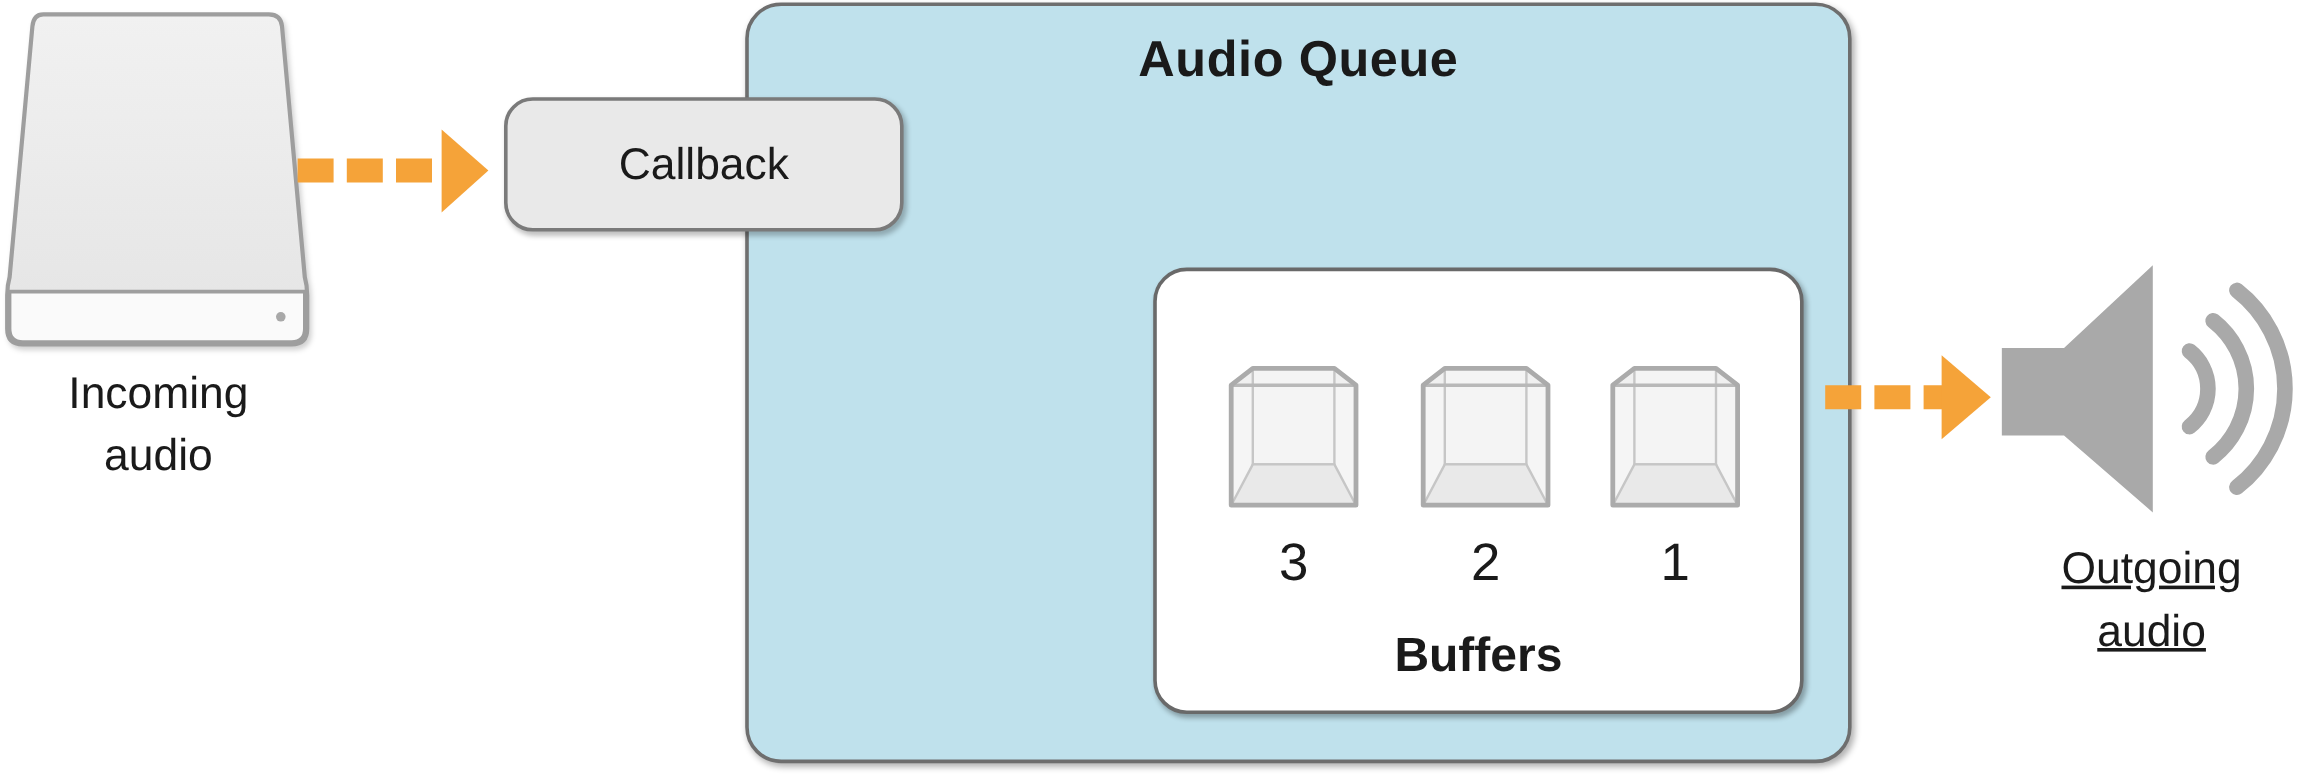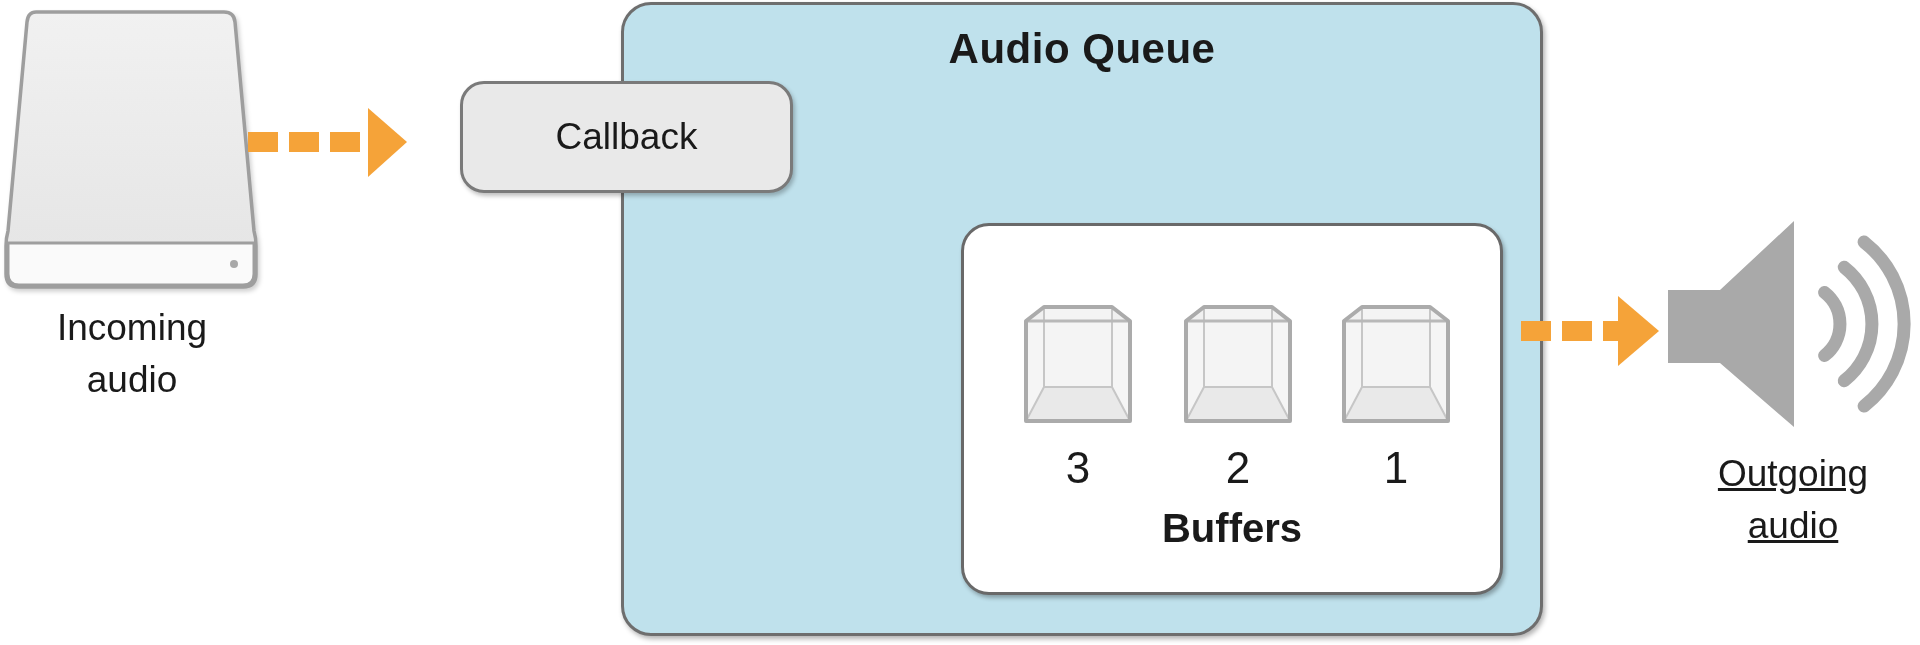--- a/index.html
+++ b/index.html
@@ -29,31 +29,30 @@
   }
   .buffers-box{
     position:absolute;left:337px;top:218px;width:542px;height:372px;box-sizing:border-box;
     background:#ffffff;border:3px solid #696969;border-radius:28px;
     box-shadow:2px 3px 4px rgba(0,0,0,.30);
   }
   .cube{position:absolute;top:78px;width:110px;text-align:center;}
   .cube-1{left:59px;} .cube-2{left:219px;} .cube-3{left:377px;}
   .cube-number{margin-top:18px;font-size:44px;line-height:44px;}
   .buffers-title{
-    position:absolute;left:0;top:280px;width:100%;text-align:center;
+    position:absolute;left:0;top:298px;width:100%;text-align:center;
     font-size:40px;font-weight:bold;
   }
   .callback-box{
     left:420px;top:81px;width:333px;height:112px;box-sizing:border-box;
     background:var(--box-gray-fill,#e9e9e9);
     border:3px solid #7a7a7a;border-radius:24px;
     box-shadow:2px 3px 4px rgba(0,0,0,.25);
     display:flex;align-items:center;justify-content:center;
     font-size:37px;
-    margin-left:40px;
   }
 
   
   .device-svg{left:2px;top:9px;filter:drop-shadow(2px 3px 2px rgba(0,0,0,.18));}
   .speaker-svg{left:1668px;top:218px;}
 
   
   .node-label{width:240px;text-align:center;font-size:37px;line-height:52px;}
   .incoming-label{left:12px;top:302px;}
   .outgoing-label{left:1668px;top:448px;width:250px;text-decoration:underline;}

